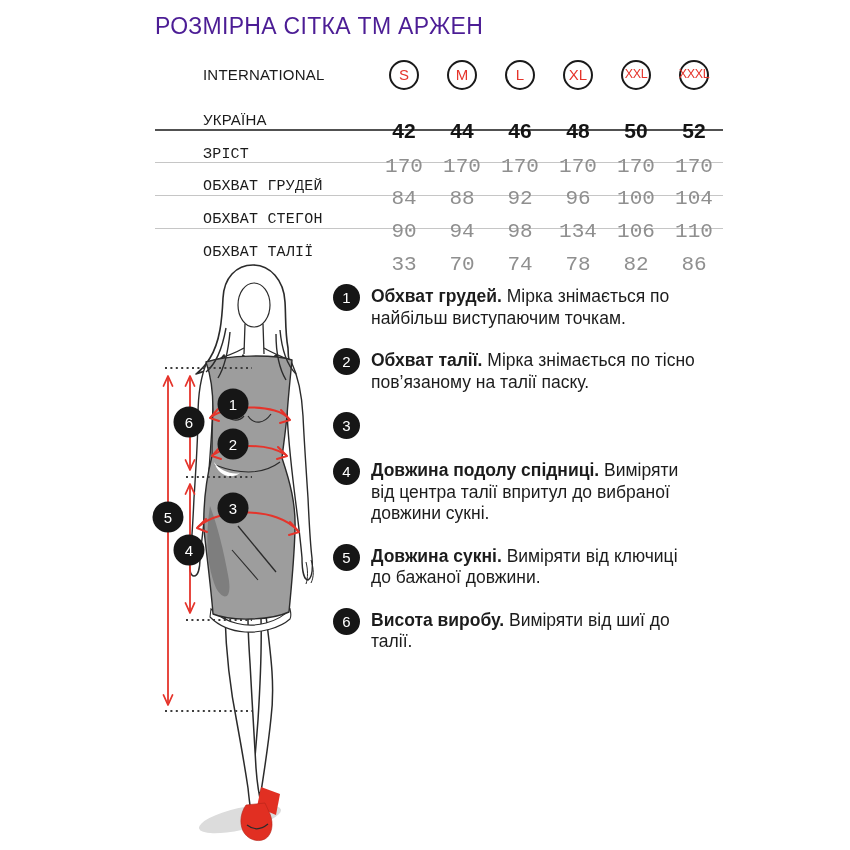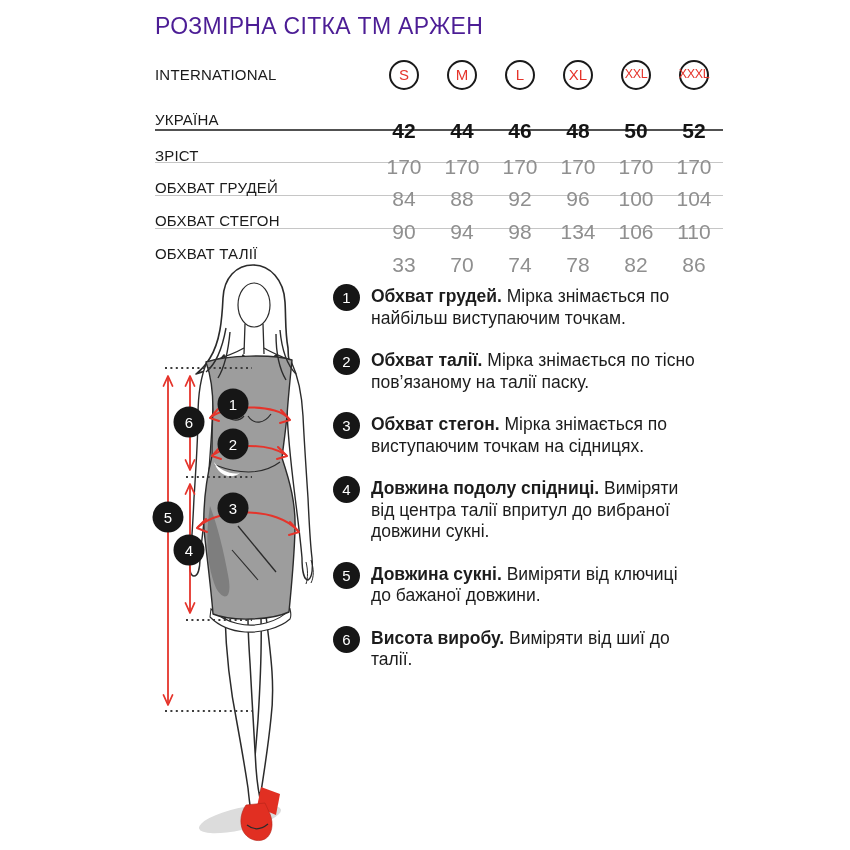--- a/index.html
+++ b/index.html
@@ -18,23 +18,23 @@
 
   
   .size-table { position:absolute; left:155px; top:54px; width:568px; }
   .trow {
     display:grid;
     grid-template-columns:220px repeat(6,1fr);
     align-items:center;
   }
   .r-int { height:41px; }
   .r-ua  { height:34px; }
-  .r-data { height:33px; border-top:1px solid #c6c6c6; }
+  .r-data { height:33px; border-top:1px solid #c6c6c6;font-family:Liberation Mono, monospace; }
   .r-data.first { border-top:2px solid #515151; }
-  .tlabel { font-size:15px; color:#1b1b1b; letter-spacing:.2px; }
+  .tlabel { font-size:15px; color:#1b1b1b; letter-spacing:.2px;margin-left:48px; }
   .tval { text-align:center; font-size:21px;margin-top:24px; }
   .r-ua .tval { color:#141414; font-weight:600; }
   .r-data .tval { color:#8f8f8f; font-weight:400; }
   .tcell { display:flex; justify-content:center; }
   .size-circle {
     width:30px; height:30px; border-radius:50%;
     border:2px solid #1a1a1a;
     display:flex; align-items:center; justify-content:center;
     color:var(--accent); font-size:15px; line-height:1;
     white-space:nowrap; overflow:visible;
@@ -235,21 +235,20 @@
     <p class="legend-text"><b>Обхват грудей.</b> <span>Мірка знімається по найбільш виступаючим точкам.</span></p>
   </div>
 
   <div class="legend-item">
     <span class="legend-num">2</span>
     <p class="legend-text"><b>Обхват талії.</b> <span>Мірка знімається по тісно пов’язаному на талії паску.</span></p>
   </div>
 
   <div class="legend-item">
     <span class="legend-num">3</span>
-    <p class="legend-text"><b>Обхват стегон.</b> <span>Мірка знімається по виступаючим точкам на сідницях.</span></p>
   </div>
 
   <div class="legend-item">
     <span class="legend-num">4</span>
     <p class="legend-text"><b>Довжина подолу спідниці.</b> <span>Виміряти від центра талії впритул до вибраної довжини сукні.</span></p>
   </div>
 
   <div class="legend-item">
     <span class="legend-num">5</span>
     <p class="legend-text"><b>Довжина сукні.</b> <span>Виміряти від ключиці до бажаної довжини.</span></p>

